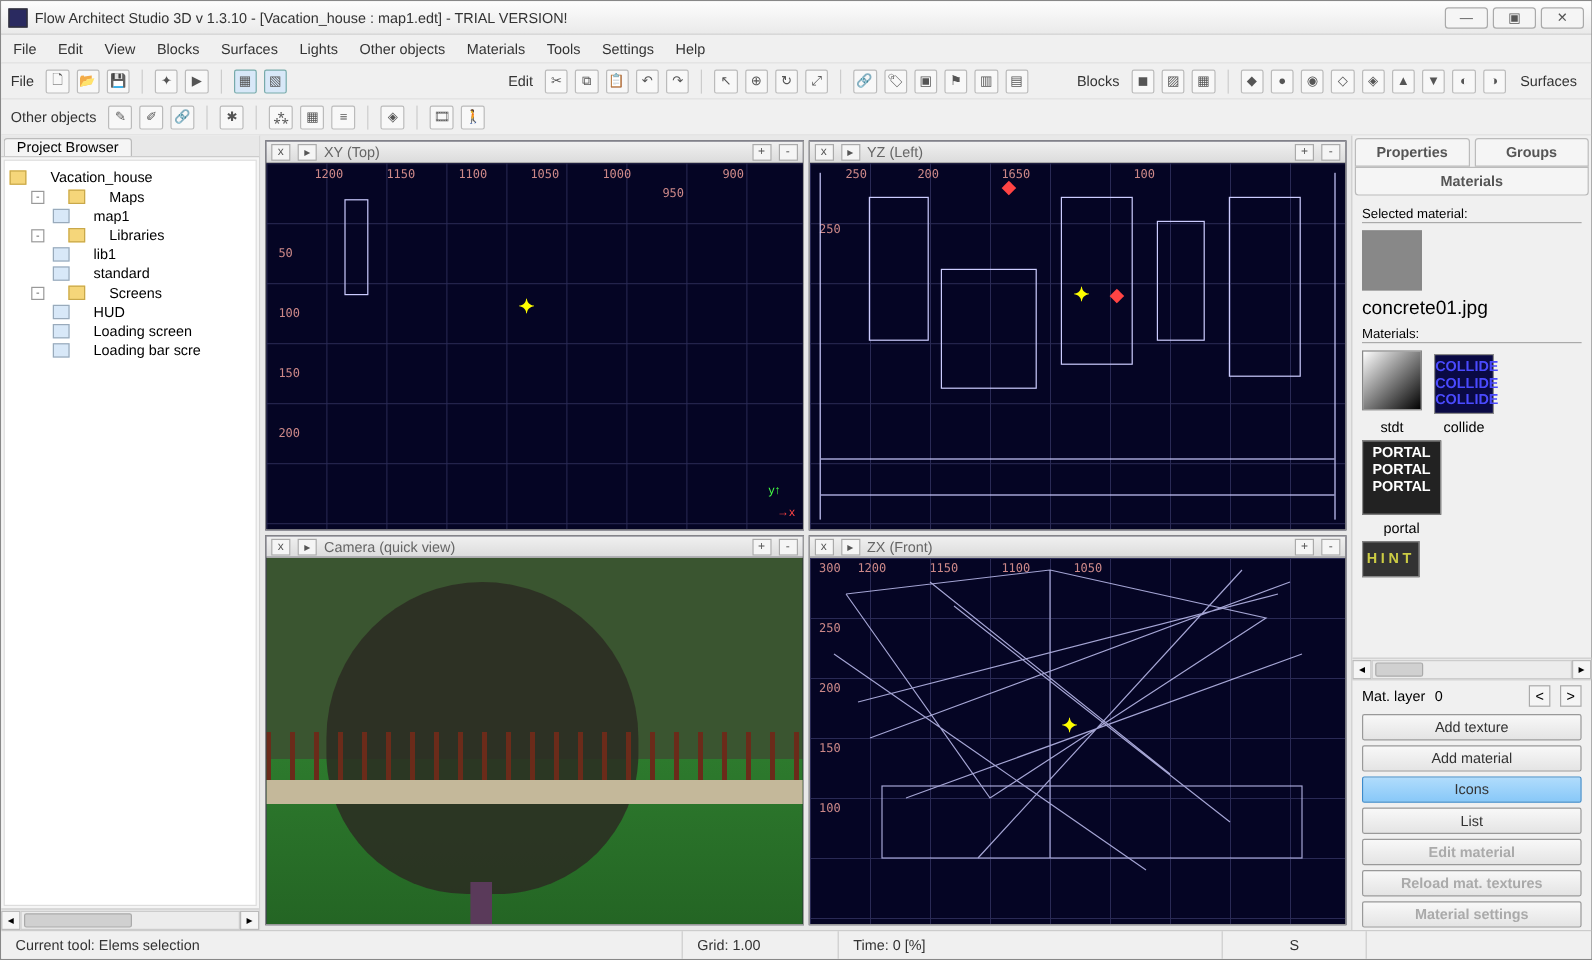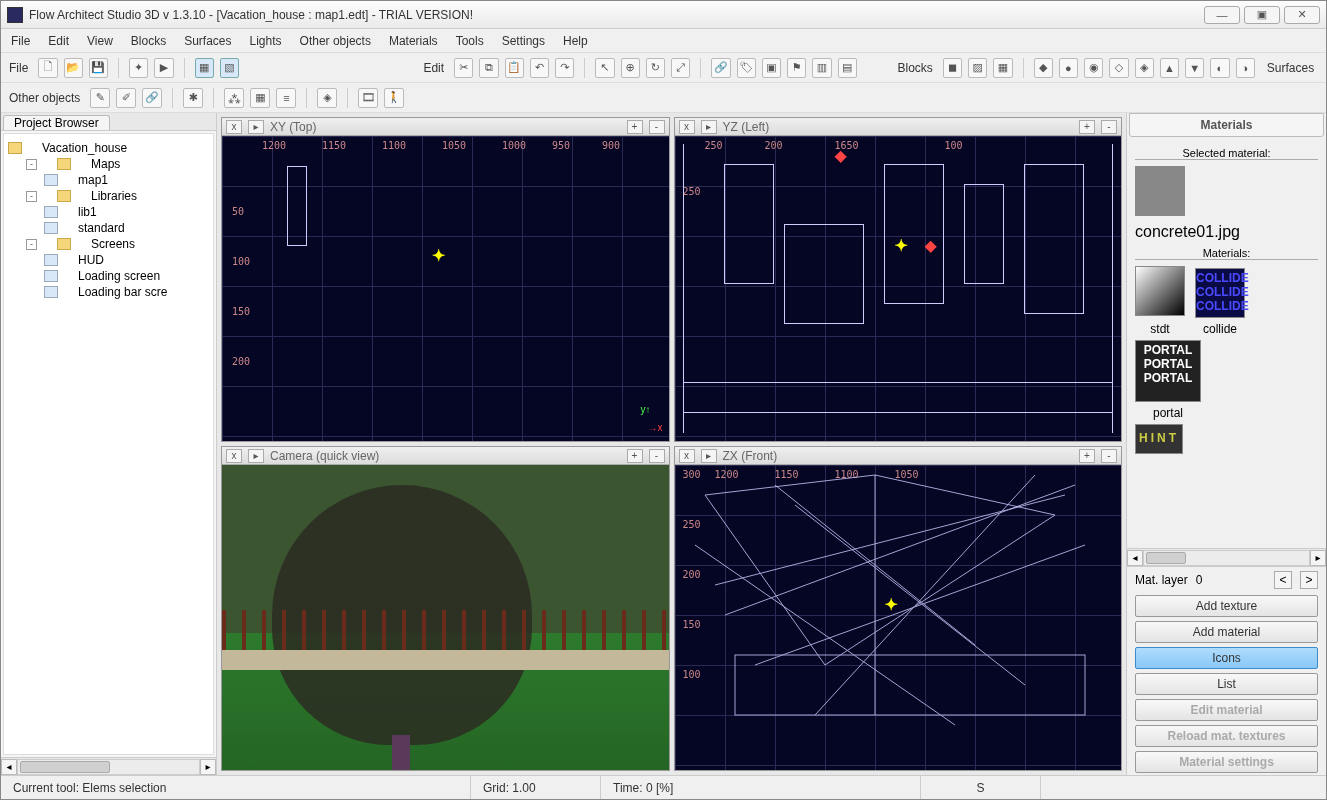--- a/index.html
+++ b/index.html
@@ -48,21 +48,21 @@
 .camera-view { position:absolute; inset:0; background:linear-gradient(#3a5530 0%, #3a5530 55%, #2d7a2d 55%, #246524 100%); }
 .tree-sil { position:absolute; left:50px; top:20px; width:260px; height:260px; background:#2b2b22; border-radius:50% 50% 45% 45%; opacity:0.85; }
 .trunk { position:absolute; left:170px; top:270px; width:18px; height:130px; background:#5a3a5a; }
 .fence { position:absolute; left:0; right:0; bottom:120px; height:40px; background:repeating-linear-gradient(90deg,#6b2b1a 0,#6b2b1a 4px,transparent 4px,transparent 20px); }
 .path { position:absolute; left:0; right:0; bottom:100px; height:20px; background:#c4b89a; }
 .right-panel { width:200px; border-left:1px solid #ccc; background:#f0f0f0; display:flex; flex-direction:column; }
 .rtabs { display:flex; }
 .rtab { flex:1; padding:4px; text-align:center; border:1px solid #bbb; border-radius:3px 3px 0 0; background:#f5f5f5; margin:2px 2px 0 2px; font-weight:bold; color:#555; }
 .rtab-sub { text-align:center; padding:4px; border:1px solid #bbb; margin:0 2px 4px 2px; border-radius:0 0 3px 3px; background:#f5f5f5; font-weight:bold; color:#555; }
 .matpanel { flex:1; overflow:auto; padding:0 8px; }
-.matlabel { font-size:11px; margin:6px 0 2px 0; border-bottom:1px solid #aaa;text-align:center; }
+.matlabel { font-size:11px; margin:6px 0 2px 0; border-bottom:1px solid #aaa; }
 .swatch { width:50px; height:50px; border:1px solid #888; margin:4px 0; background:#888; display:inline-block; }
 .swatch.stdt { background:linear-gradient(135deg,#fff,#000); }
 .swatch.collide { background:#0a0a44; color:#4a4aff; font-weight:bold; text-align:center; padding-top:2px; font-size:9px; }
 .swatch.portal { background:#222; color:#fff; font-weight:bold; text-align:center; padding-top:2px; font-size:9px; }
 .swatch.hint { background:#333; color:#cc4; font-weight:bold; text-align:center; padding-top:16px; font-size:11px; letter-spacing:3px; }
 .swatch-row { display:flex; gap:10px; align-items:flex-end; }
 .swatch-col { text-align:center; font-size:11px; }
 .matlayer { display:flex; align-items:center; gap:8px; padding:4px 8px; border-top:1px solid #ccc; }
 .matlayer .sm { width:18px; height:18px; border:1px solid #aaa; background:#f5f5f5; display:flex; align-items:center; justify-content:center; }
 .matbtn { margin:2px 8px; height:22px; border:1px solid #999; border-radius:2px; background:linear-gradient(#f8f8f8,#e4e4e4); display:flex; align-items:center; justify-content:center; color:#333; }
@@ -235,21 +235,21 @@
           <div class="vh-btn">+</div>
           <div class="vh-btn">-</div>
         </div>
         <div class="view-body">
           <div class="grid-bg gridlines"></div>
           <div class="gridlabel" style="top:4px;left:40px">1200</div>
           <div class="gridlabel" style="top:4px;left:100px">1150</div>
           <div class="gridlabel" style="top:4px;left:160px">1100</div>
           <div class="gridlabel" style="top:4px;left:220px">1050</div>
           <div class="gridlabel" style="top:4px;left:280px">1000</div>
-          <div class="gridlabel" style="top:4px;left:330px">950</div>
+          <div class="gridlabel" style="top:20px;left:330px">950</div>
           <div class="gridlabel" style="top:4px;left:380px">900</div>
           <div class="gridlabel" style="top:70px;left:10px">50</div>
           <div class="gridlabel" style="top:120px;left:10px">100</div>
           <div class="gridlabel" style="top:170px;left:10px">150</div>
           <div class="gridlabel" style="top:220px;left:10px">200</div>
           <div style="position:absolute;left:65px;Right:auto;top:30px;width:20px;height:80px;border:1px solid #ccf"></div>
           <div class="cursor-star" style="top:110px;left:210px">✦</div>
           <div class="axis-y" style="bottom:26px;right:18px">y↑</div>
           <div class="axis-x" style="bottom:8px;right:6px">→x</div>
         </div>
@@ -330,20 +330,24 @@
               <path d="M30,30 L200,10 L380,50 L150,200 L30,30 M100,20 L300,180 M50,150 L400,20 M200,10 L200,250 M120,40 L350,220 M80,200 L410,80 M40,120 L390,30 M140,250 L360,10 M20,80 L280,260"></path>
               <rect x="60" y="190" width="350" height="60"></rect>
             </g>
           </svg>
           <div class="cursor-star" style="top:130px;left:210px">✦</div>
         </div>
       </div>
     </div>
 
     <div class="right-panel">
+      <div class="rtabs">
+        <div class="rtab">Properties</div>
+        <div class="rtab">Groups</div>
+      </div>
       <div class="rtab-sub active">Materials</div>
       <div class="matpanel">
         <div class="matlabel">Selected material:</div>
         <div class="swatch" style="background:#888"></div>
         <div style="font-size:16px">concrete01.jpg</div>
         <div class="matlabel">Materials:</div>
         <div class="swatch-row">
           <div class="swatch-col">
             <div class="swatch stdt"></div>
             <div>stdt</div>
@@ -383,19 +387,19 @@
       <div class="matbtn">Add material</div>
       <div class="matbtn active">Icons</div>
       <div class="matbtn">List</div>
       <div class="matbtn disabled">Edit material</div>
       <div class="matbtn disabled">Reload mat. textures</div>
       <div class="matbtn disabled">Material settings</div>
     </div>
   </div>
 
   <div class="statusbar">
-    <div class="cell" style="width:470px">Current tool:  Elems selection</div>
+    <div class="cell" style="width:568px">Current tool:  Elems selection</div>
     <div class="cell" style="width:130px">Grid: 1.00</div>
     <div class="cell" style="width:320px">Time: 0 [%]</div>
     <div class="cell" style="width:120px;justify-content:center">S</div>
     <div class="cell" style="flex:1;border-right:none"></div>
   </div>
 </div>
 
 </body></html>

